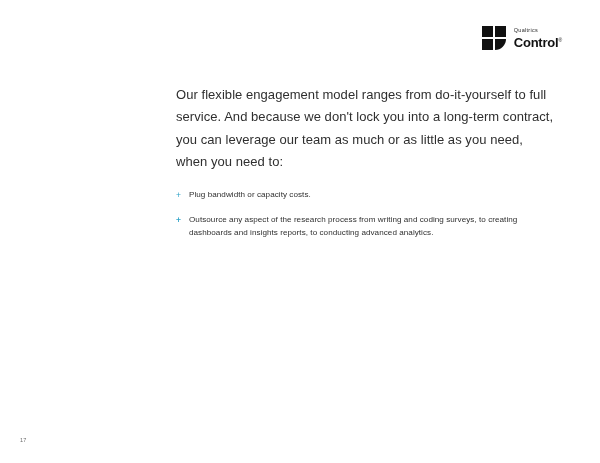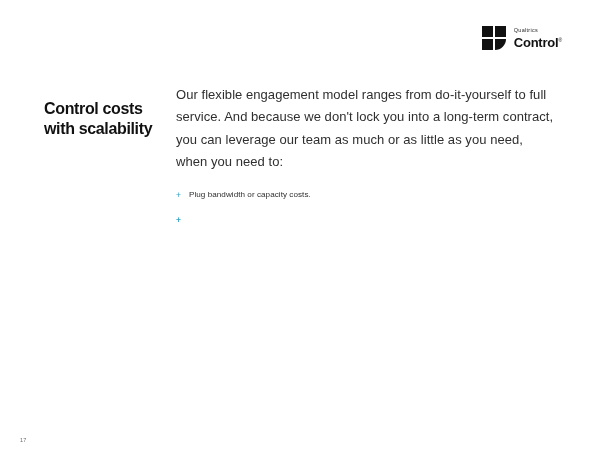--- a/index.html
+++ b/index.html
@@ -149,38 +149,35 @@
       <span class="lm-d"></span>
     </div>
     <div class="logo-text">
       <span class="logo-top">Qualtrics</span>
       <span class="logo-name"><span>Control</span><span class="tm">®</span></span>
     </div>
   </div>
 
   <div class="content">
 
-    <h1 class="heading">
-      <span>Control costs</span><br>
-      <span>with scalability</span>
-    </h1>
 
     <div class="body-col">
       <p class="intro">Our flexible engagement model ranges from do-it-yourself to full service. And because we don't lock you into a long-term contract, you can leverage our team as much or as little as you need, when you need to:</p>
 
       <ul class="bullets">
         <li>
           <span class="bullet-plus">+</span>
           <span>Plug bandwidth or capacity costs.</span>
         </li>
         <li>
           <span class="bullet-plus">+</span>
         </li>
         <li>
           <span class="bullet-plus">+</span>
+          <span>Outsource any aspect of the research process from writing and coding surveys, to creating dashboards and insights reports, to conducting advanced analytics.</span>
         </li>
       </ul>
     </div>
 
   </div>
 
   <div class="page-number">17</div>
 
 </div>
 

